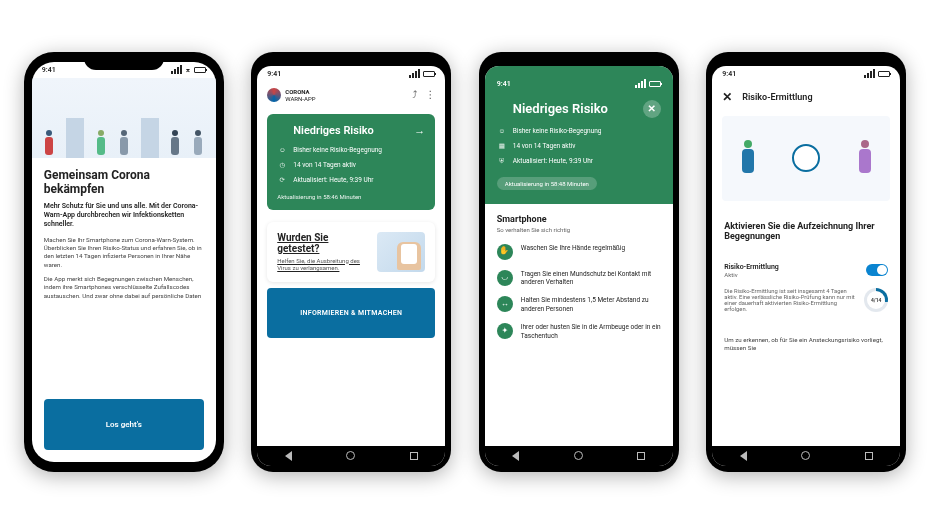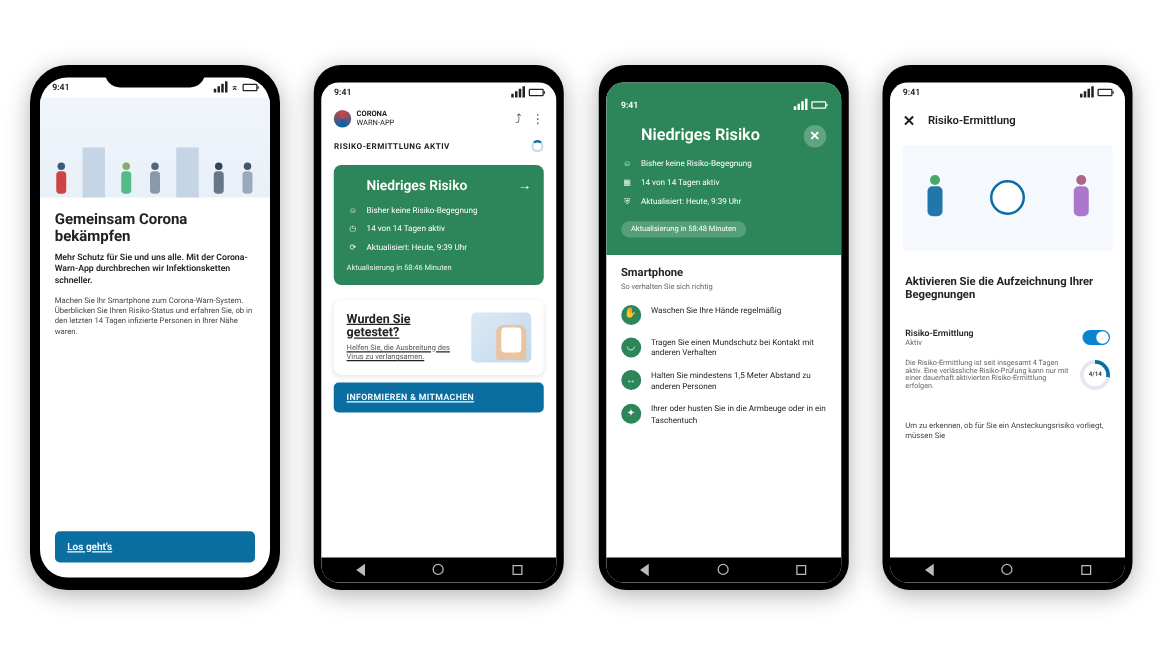--- a/index.html
+++ b/index.html
@@ -57,24 +57,23 @@
 .p2::before{background:#8a6}.p2::after{background:#5b8}
 .p3::before{background:#567}.p3::after{background:#89a}
 .p4::before{background:#345}.p4::after{background:#678}
 .p5::before{background:#456}.p5::after{background:#9ab}
 .building { width: 18px; height: 40px; background: #c5d5e5; }
 .h1 { font-size: 12px; font-weight: 700; margin: 10px 12px 6px; line-height: 1.2; }
 .h2 { font-size: 10px; font-weight: 700; margin: 8px 12px 4px; }
 .bold-para { font-size: 7px; font-weight: 600; margin: 0 12px 6px; line-height: 1.3; }
 .para { font-size: 6.2px; margin: 0 12px 6px; line-height: 1.35; color: #444; }
 .btn {
-  margin: auto 12px 12px; padding: 8px 10px; 
+  margin: auto 12px 12px; padding: 21px 10px; text-align: center;
   background: #0a6ea0; color: #fff; font-weight: 600; font-size: 8px;
   border-radius: 4px;
-  text-decoration: underline;
 }
 .btn.full { margin: 6px 10px; font-size: 7px; letter-spacing: 0.3px; }
 .header-row {
   display: flex; align-items: center; justify-content: space-between;
   padding: 6px 10px;
 }
 .logo { display: flex; align-items: center; gap: 4px; font-size: 6px; font-weight: 700; }
 .logo-mark { width: 14px; height: 14px; border-radius: 50%; background: conic-gradient(#c44, #06a, #c44); }
 .icon-row { display: flex; gap: 8px; font-size: 10px; color: #555; }
 .status-strip {
@@ -205,20 +204,21 @@
           <div class="building"></div>
           <div class="person p2"></div>
         <div class="person p3"></div>
           <div class="building"></div>
           <div class="person p4"></div>
           <div class="person p5"></div>
       </div>
       <div class="h1">Gemeinsam Corona bekämpfen</div>
       <div class="bold-para">Mehr Schutz für Sie und uns alle. Mit der Corona-Warn-App durchbrechen wir Infektionsketten schneller.</div>
       <div class="para">Machen Sie Ihr Smartphone zum Corona-Warn-System. Überblicken Sie Ihren Risiko-Status und erfahren Sie, ob in den letzten 14 Tagen infizierte Personen in Ihrer Nähe waren.</div>
+      <div class="para">Die App merkt sich Begegnungen zwischen Menschen, indem ihre Smartphones verschlüsselte Zufallscodes austauschen. Und zwar ohne dabei auf persönliche Daten</div>
       <div class="btn">Los geht's</div>
     </div>
   </div>
 </div>
 
 <div class="phone android">
   <div class="screen">
     <div class="statusbar">
       <span>9:41</span>
       <span class="right">
@@ -237,24 +237,20 @@
           <div class="logo-mark"></div>
           <div>
             <div>CORONA</div>
             <div style="font-weight:400">WARN-APP</div>
           </div>
         </div>
         <div class="icon-row">
           <span>⤴</span>
           <span>⋮</span>
         </div>
-      </div>
-      <div class="status-strip">
-        <span>RISIKO-ERMITTLUNG AKTIV</span>
-        <span class="spinner"></span>
       </div>
       <div class="green-card">
         <div class="gc-title">
           <span>Niedriges Risiko</span>
           <span>→</span>
         </div>
         <div class="gc-list">
           <div class="gc-item">
               <span class="gc-icon">☺</span>
               <span>Bisher keine Risiko-Begegnung</span>

